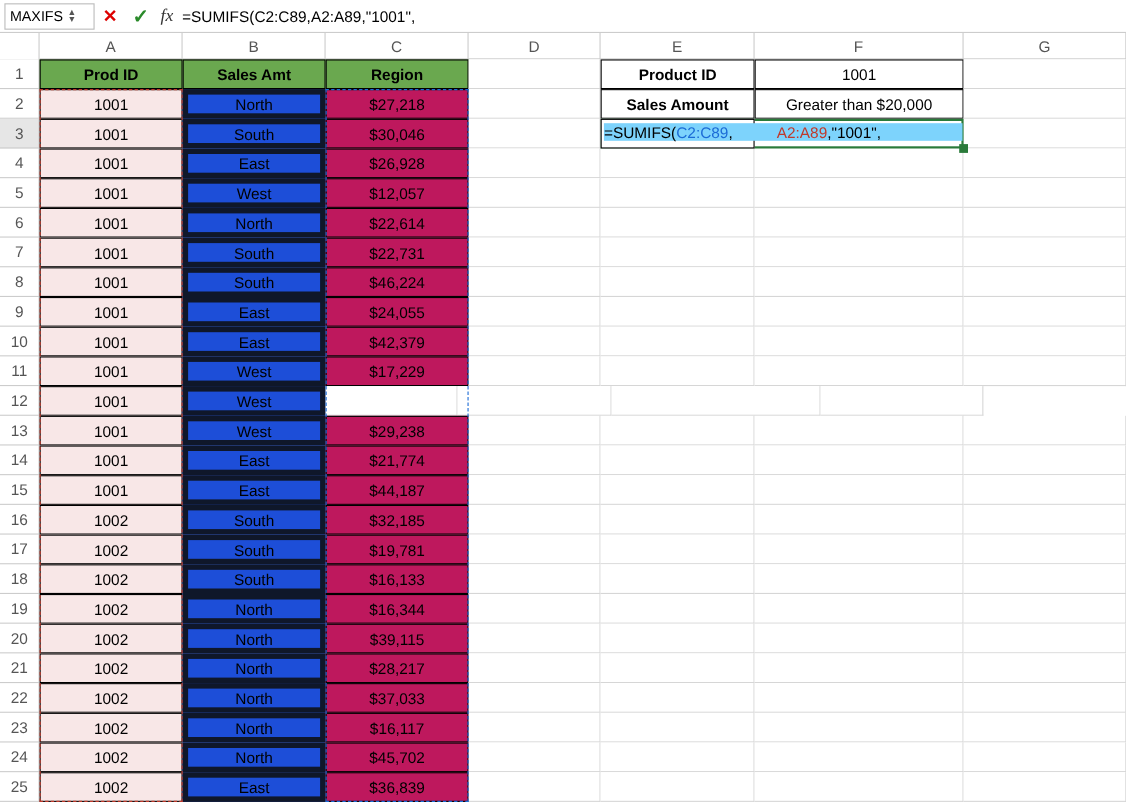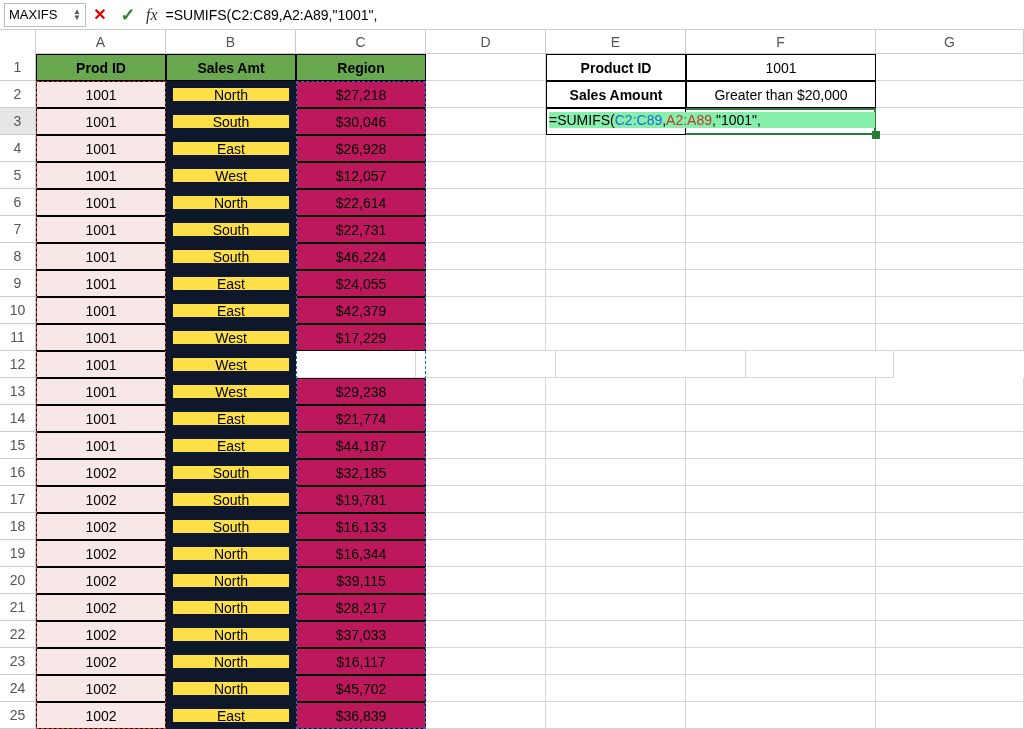--- a/index.html
+++ b/index.html
@@ -1,20 +1,20 @@
 <!DOCTYPE html>
 <html><head>
 <meta charset="utf-8">
 <style>
 * { box-sizing: border-box; margin: 0; padding: 0; }
 body { font-family: Arial, sans-serif; font-size: 14px; background: #fff; overflow: hidden; }
 
 
 .formula-bar { display: flex; align-items: center; height: 30px; border-bottom: 1px solid #ccc; padding-left: 4px; }
-.name-box { width: 82px; height: 24px; border: 1px solid #bbb; display: flex; align-items: center; justify-content: space-between; padding: 0 4px; font-size: 13px; }
+.name-box { width: 82px; height: 24px; border: 1px solid #bbb; display: flex; align-items: center; padding: 0 4px; font-size: 13px; }
 .name-box-spin { display: flex; flex-direction: column; line-height: 6px; font-size: 8px; margin-left: 4px; color: #555; }
 .fb-btn { width: 28px; height: 24px; display: flex; align-items: center; justify-content: center; cursor: pointer; }
 .fb-cancel { color: #d00; font-size: 16px; font-weight: bold; }
 .fb-confirm { color: #2a8a2a; font-size: 18px; font-weight: bold; }
 .fx-label { font-style: italic; font-family: "Times New Roman", serif; font-size: 16px; margin: 0 4px; color: #333; }
 .formula-input { flex: 1; height: 24px; border: none; outline: none; font-size: 14px; padding: 0 4px; font-family: Arial, sans-serif; }
 
 
 .grid-wrap { position: relative; width: 1024px; }
 .col-headers { display: flex; height: 24px; background: #fff; border-bottom: 1px solid #ccc; }
@@ -22,28 +22,28 @@
 .col-h { height: 24px; display: flex; align-items: center; justify-content: center; color: #555; border-right: 1px solid #ccc; font-size: 14px; flex-shrink: 0; }
 .body { display: flex; }
 .row-headers { width: 36px; flex-shrink: 0; }
 .row-h { height: 27px; display: flex; align-items: center; justify-content: center; color: #555; border-bottom: 1px solid #ccc; border-right: 1px solid #ccc; font-size: 14px; }
 .row-h.active { background: #e6e6e6; }
 .cells { position: relative; }
 .row { display: flex; height: 27px; }
 .cell { height: 27px; border-right: 1px solid #d6d6d6; border-bottom: 1px solid #d6d6d6; display: flex; align-items: center; justify-content: center; font-size: 14px; padding: 0 4px; flex-shrink: 0; background: #fff; }
 .cell.hdr { background: #6aa84f; font-weight: bold; border: 1px solid #000; }
 .cell.prodid { background: #f8e7e7; border: 1px solid #000; }
-.cell.region { background: #fde047; border: 7px solid #0f172a; }
+.cell.region { background: #1d4ed8; border: 5px solid #0f172a; }
 .cell.sales { background: #be185d; border: 1px solid #000; }
 .cell.label-right { font-weight: bold; border: 1px solid #000; background: #fff; }
 .cell.val-right { border: 1px solid #000; background: #fff; }
 .formula-cell { justify-content: flex-start; border: 1px solid #000; font-family: Arial, sans-serif; white-space: nowrap; overflow: visible; position: relative; }
-.formula-cell .overflow { position: absolute; left: 2px; top: 3px; white-space: nowrap; width: 326px; background: #86efac; display: flex; align-items: center; }
+.formula-cell .overflow { position: absolute; left: 2px; top: 3px; white-space: nowrap; width: 326px; background: #7dd3fc; display: flex; align-items: center; }
 .blue-ref { color: #1b6bd6; }
-.red-ref { color: #c0392b; }
+.red-ref { color: #c0392b; margin-left: 40px; }
 
 
 .range-blue { position: absolute; border: 1px dashed #1b6bd6; pointer-events: none; }
 .range-red { position: absolute; border: 1px dashed #c0392b; pointer-events: none; }
 
 
 .edit-border { position: absolute; border: 2px solid #2a7a3a; pointer-events: none; }
 .edit-handle { position: absolute; width: 8px; height: 8px; background: #2a7a3a; pointer-events: none; }
 
 

